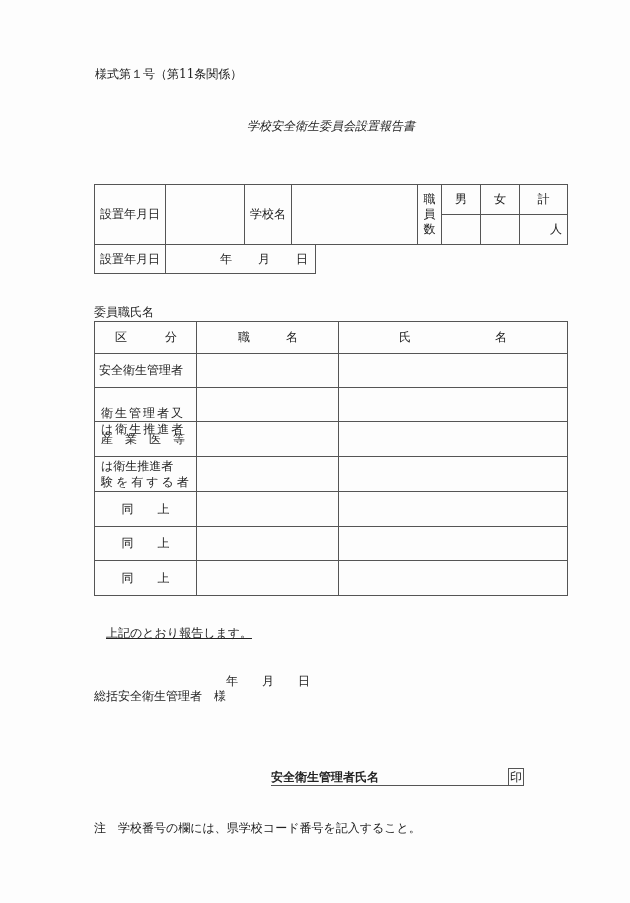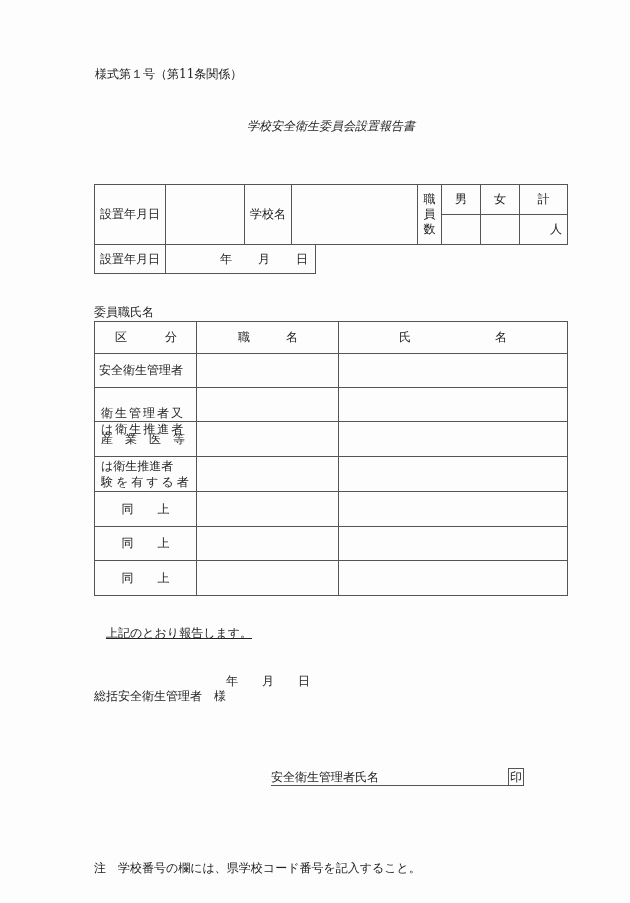--- a/index.html
+++ b/index.html
@@ -4,21 +4,21 @@
 <style>
   html, body { margin: 0; padding: 0; background: #fdfdfd; }
   body { width: 630px; height: 903px; position: relative; overflow: hidden;
     font-family: "DejaVu Serif", "Liberation Serif", serif; color: #222; font-size: 12px; }
   .abs { position: absolute; white-space: nowrap; }
   .line { position: absolute; background: #555; }
   .cell-text { position: absolute; display: flex; align-items: center; justify-content: center; font-size: 12px; }
   .spread { justify-content: space-between; }
   .vert { flex-direction: column; line-height: 15px; }
   .two { flex-direction: column; align-items: flex-start; line-height: 16px; padding-left: 6px; box-sizing: border-box; }
-  .underline { border-bottom: 1px solid #555; }
+  .underline { border-bottom: 1px solid #555; font-weight: bold; }
   .seal { position: absolute; border: 1px solid #555; font-size: 12px; line-height: 16px; padding: 0 1px; }
 </style>
 </head>
 <body>
 
 <div class="abs" style="left:95px;top:66px;">様式第１号（第11条関係）</div>
 <div class="abs" style="left:247px;top:118px;font-style:italic;">学校安全衛生委員会設置報告書</div>
 
 <div>
 
@@ -134,13 +134,13 @@
   <span>月</span>
   <span>日</span>
 </div>
 <div class="abs" style="left:94px;top:688px;">総括安全衛生管理者　様</div>
 
 <div class="abs underline" style="left:271px;top:769px;width:237px;height:16px;">
   <span>安全衛生管理者氏名</span>
 </div>
 <div class="seal" style="left:508px;top:768px;">印</div>
 
-<div class="abs" style="left:94px;top:860px;">注　学校番号の欄には、県学校コード番号を記入すること。</div>
+<div class="abs" style="left:94px;top:820px;">注　学校番号の欄には、県学校コード番号を記入すること。</div>
 
 </body></html>

